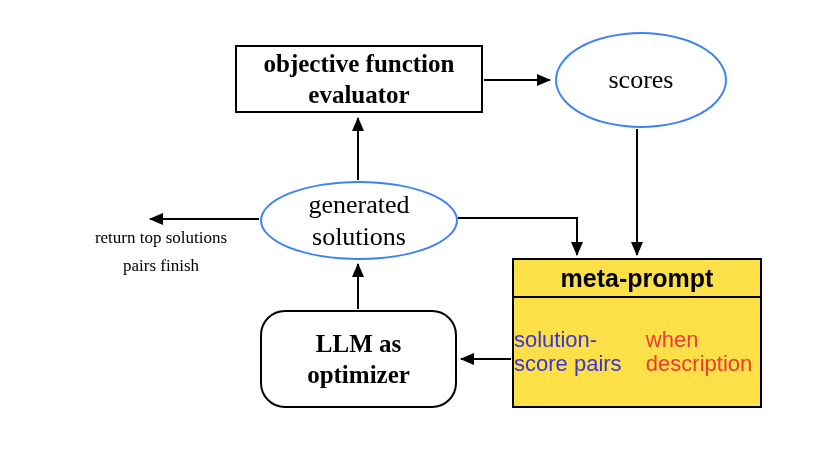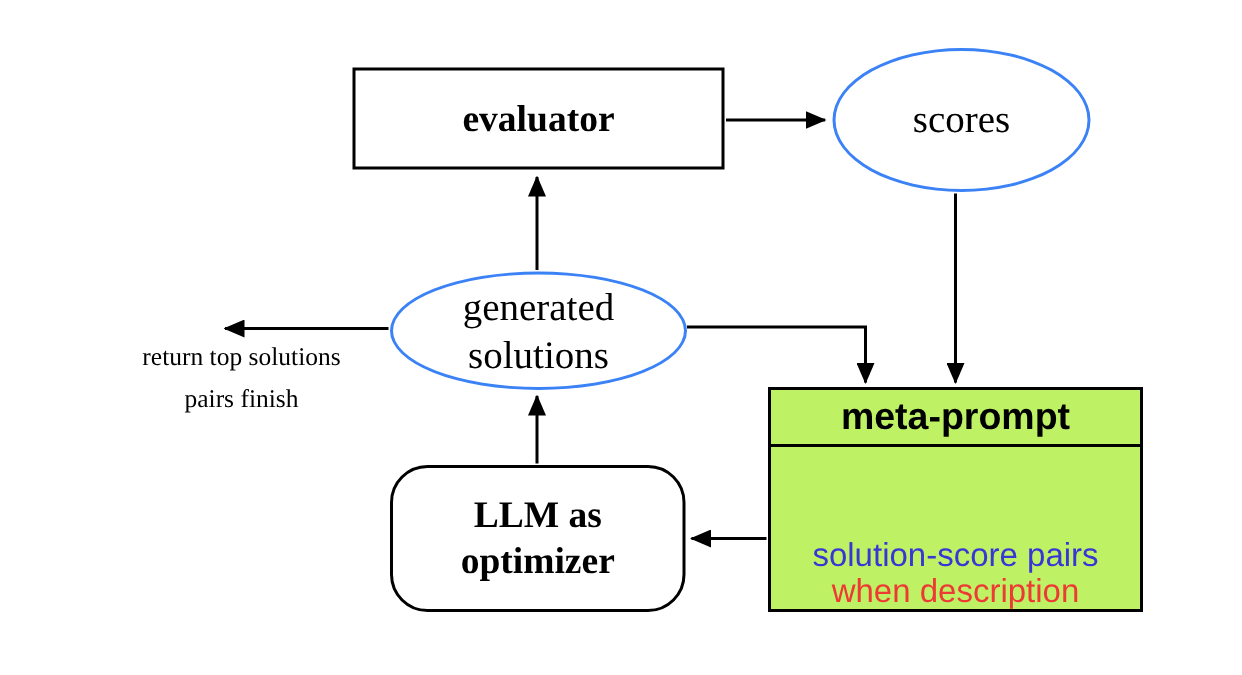--- a/index.html
+++ b/index.html
@@ -54,40 +54,39 @@
   .evaluator-box { left: 235px; top: 45px; width: 248px; height: 68px; }
   .scores-ellipse { left: 555px; top: 32px; width: 172px; height: 96px; }
   .generated-ellipse { left: 260px; top: 181px; width: 198px; height: 79px; }
   .llm-box { left: 260px; top: 310px; width: 197px; height: 98px; border-radius: 25px; }
 
   .meta-box {
     position: absolute;
     box-sizing: border-box;
     left: 512px; top: 258px; width: 250px; height: 150px;
     border: 2px solid #000000;
-    background: #bef264;
+    background: #fde047;
     display: flex;
     flex-direction: column;
   }
   .meta-header {
     box-sizing: border-box;
     height: 38px;
     border-bottom: 2px solid #000000;
     display: flex;
     align-items: center;
     justify-content: center;
     font-family: "Liberation Sans", sans-serif;
     font-weight: bold;
     font-size: 25px;
   }
   .meta-body {
     flex: 1;
     display: flex;
-    flex-direction: column;
-    justify-content: flex-end;
+    justify-content: center;
     align-items: center;
   }
   .meta-field {
     font-family: "Liberation Sans", sans-serif;
     font-size: 22px;
     line-height: 24px;
   }
   .return-note {
     position: absolute;
     left: 45px;
@@ -113,20 +112,21 @@
     <line x1="484" y1="80" x2="550" y2="80" stroke="#000000" stroke-width="2" marker-end="url(#arrowhead)"></line>
     <line x1="637" y1="129" x2="637" y2="255" stroke="#000000" stroke-width="2" marker-end="url(#arrowhead)"></line>
     <polyline points="458,218 577,218 577,255" fill="none" stroke="#000000" stroke-width="2" marker-end="url(#arrowhead)"></polyline>
     <line x1="511" y1="359" x2="461" y2="359" stroke="#000000" stroke-width="2" marker-end="url(#arrowhead)"></line>
     <line x1="358" y1="309" x2="358" y2="264" stroke="#000000" stroke-width="2" marker-end="url(#arrowhead)"></line>
     <line x1="358" y1="180" x2="358" y2="118" stroke="#000000" stroke-width="2" marker-end="url(#arrowhead)"></line>
     <line x1="259" y1="219" x2="150" y2="219" stroke="#000000" stroke-width="2" marker-end="url(#arrowhead)"></line>
   </svg>
 
   <div class="node rect evaluator-box">
+    <div class="box-label">objective function</div>
     <div class="box-label">evaluator</div>
   </div>
 
   <div class="node ellipse scores-ellipse">
     <div class="ellipse-label">scores</div>
   </div>
 
   <div class="node ellipse generated-ellipse">
     <div class="ellipse-label">generated</div>
     <div class="ellipse-label">solutions</div>

